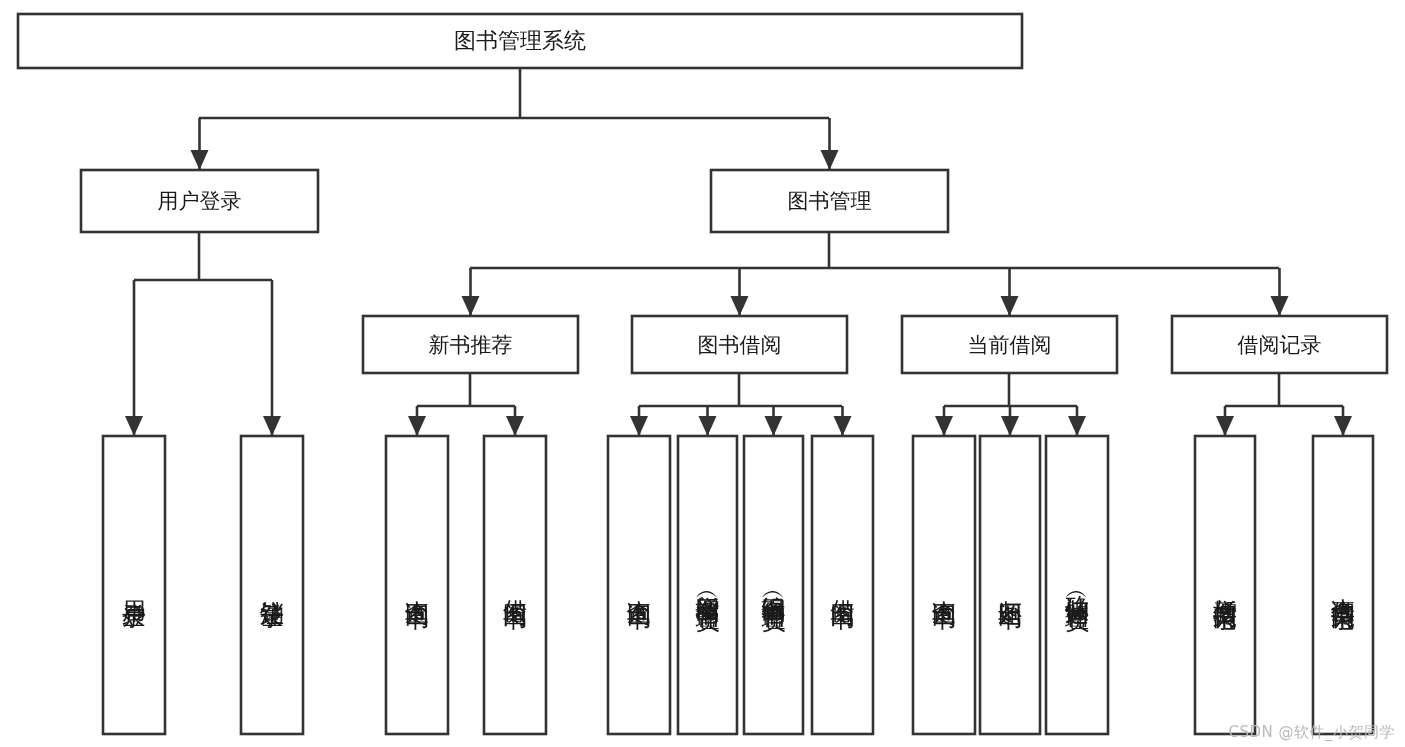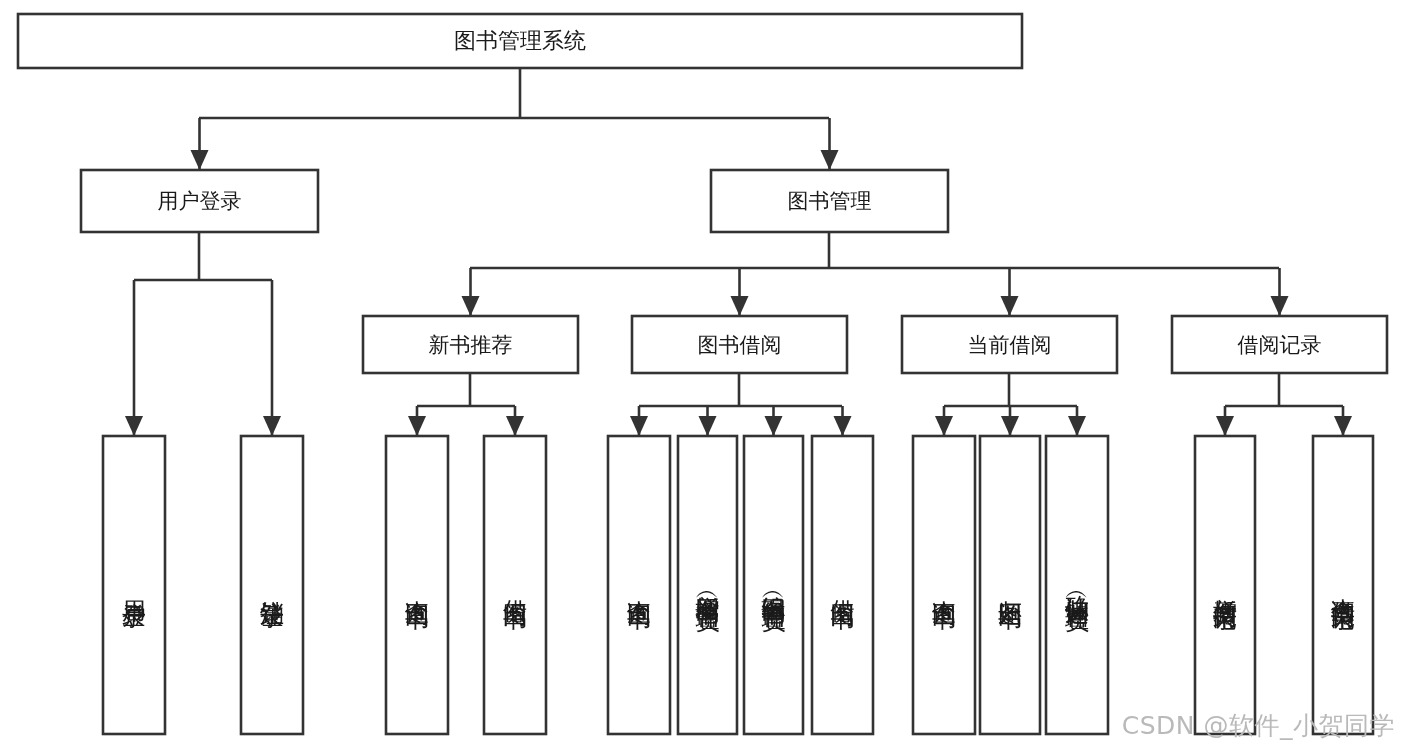--- a/index.html
+++ b/index.html
@@ -65,21 +65,21 @@
     letter-spacing: 2px;
     line-height: 1;
     pointer-events: none;
     text-align: center;
   }
   .watermark {
     position: absolute;
     right: 10px;
     bottom: 5px;
     font-family: "DejaVu Sans", "Liberation Sans", sans-serif;
-    font-size: 25px;
+    font-size: 15px;
     color: #b9b9b9;
     letter-spacing: 0.5px;
     white-space: nowrap;
   }
 </style>
 </head>
 <body>
 
 <div id="diagram-root">
 

